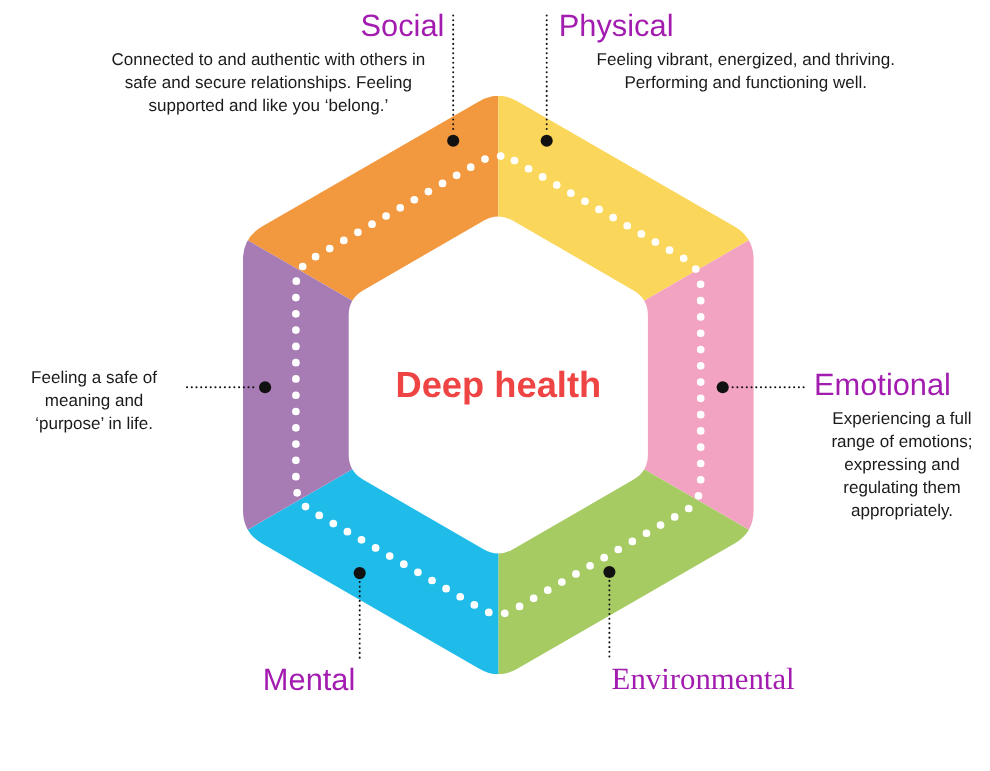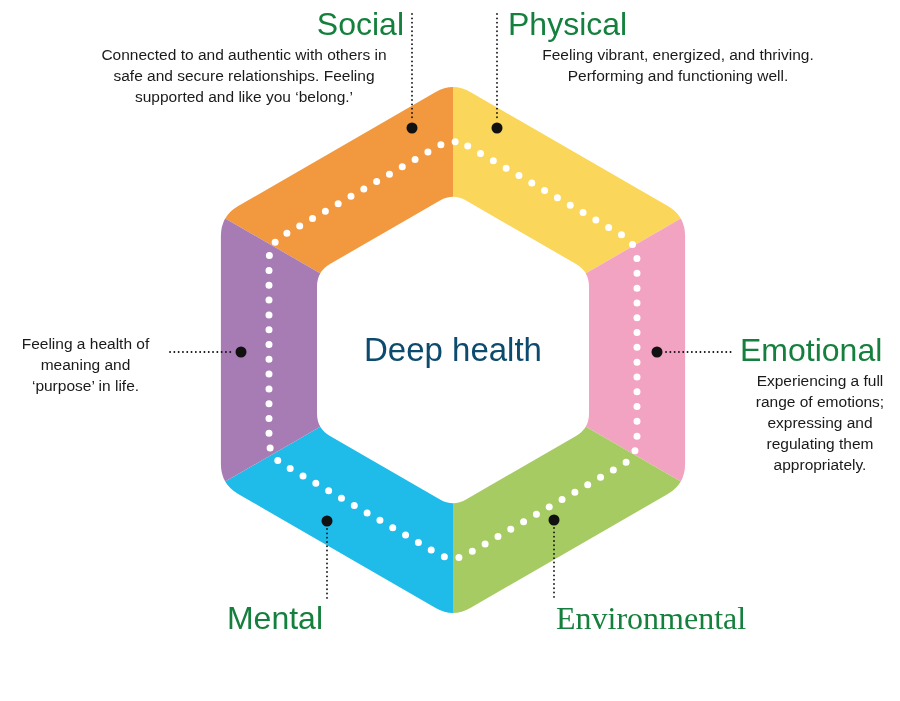--- a/index.html
+++ b/index.html
@@ -10,44 +10,44 @@
     background: #ffffff;
     font-family: "Liberation Sans", sans-serif;
     overflow: hidden;
     color: #111111;
   }
   .ring-svg { position: absolute; left: 0; top: 0; }
   .label-block { position: absolute; }
   .align-right { text-align: right; }
   .align-left { text-align: left; }
   .seg-title {
-    font-size: 32px;
+    font-size: 28px;
     line-height: 32px;
     font-weight: 400;
-    color: #15803d;
+    color: #a21caf;
     margin: 0 0 4px 0;
     white-space: nowrap;
   }
   .seg-desc {
     font-size: 15.5px;
     line-height: 21px;
     color: #1a1a1a;
     white-space: pre-line;
     text-align: center;
   }
   .center-title {
     position: absolute;
     left: 293px;
     top: 330px;
     width: 320px;
     text-align: center;
     font-size: 33px;
     line-height: 40px;
-    font-weight: 400;
-    color: #0c4a6e;
+    font-weight: 700;
+    color: #ef4444;
   }
 </style>
 </head>
 <body>
 
 <div class="canvas">
 
   <svg class="ring-svg" width="900" height="701" viewBox="0 0 900 701" id="ringSvg">
       <defs>
         <clipPath id="ringClip" clip-rule="evenodd">
@@ -101,20 +101,20 @@
 
   <div class="label-block align-left" style="left:556px; top:602px; width:310px;font-family:Liberation Serif, serif;">
     <div class="seg-title">Environmental</div>
   </div>
 
   <div class="label-block align-right" style="left:53px; top:602px; width:270px;">
     <div class="seg-title">Mental</div>
   </div>
 
   <div class="label-block align-right" style="left:13px; top:333px; width:145px;">
-    <div class="seg-desc">Feeling a health of
+    <div class="seg-desc">Feeling a safe of
 meaning and
 ‘purpose’ in life.</div>
   </div>
 
   <div class="center-title">Deep health</div>
 
 </div>
 
 </body></html>

